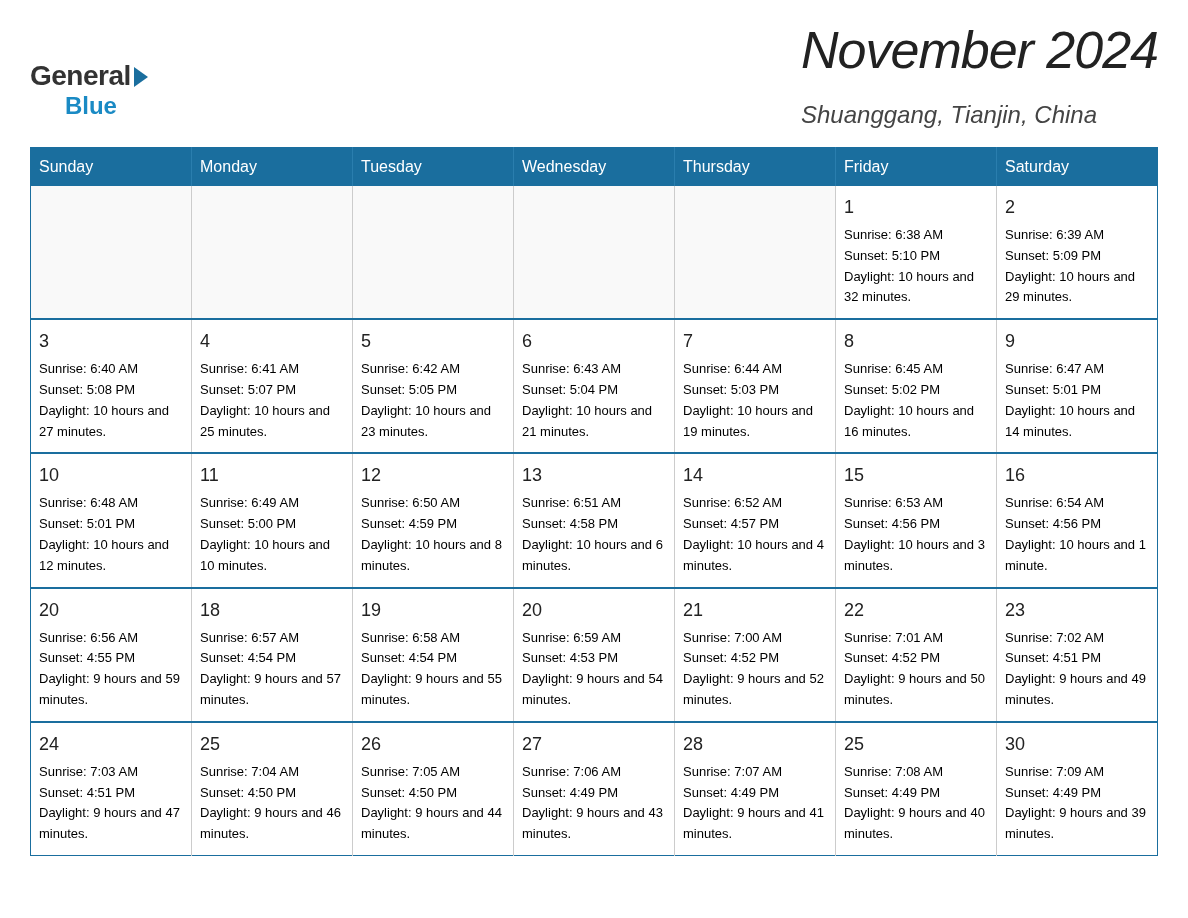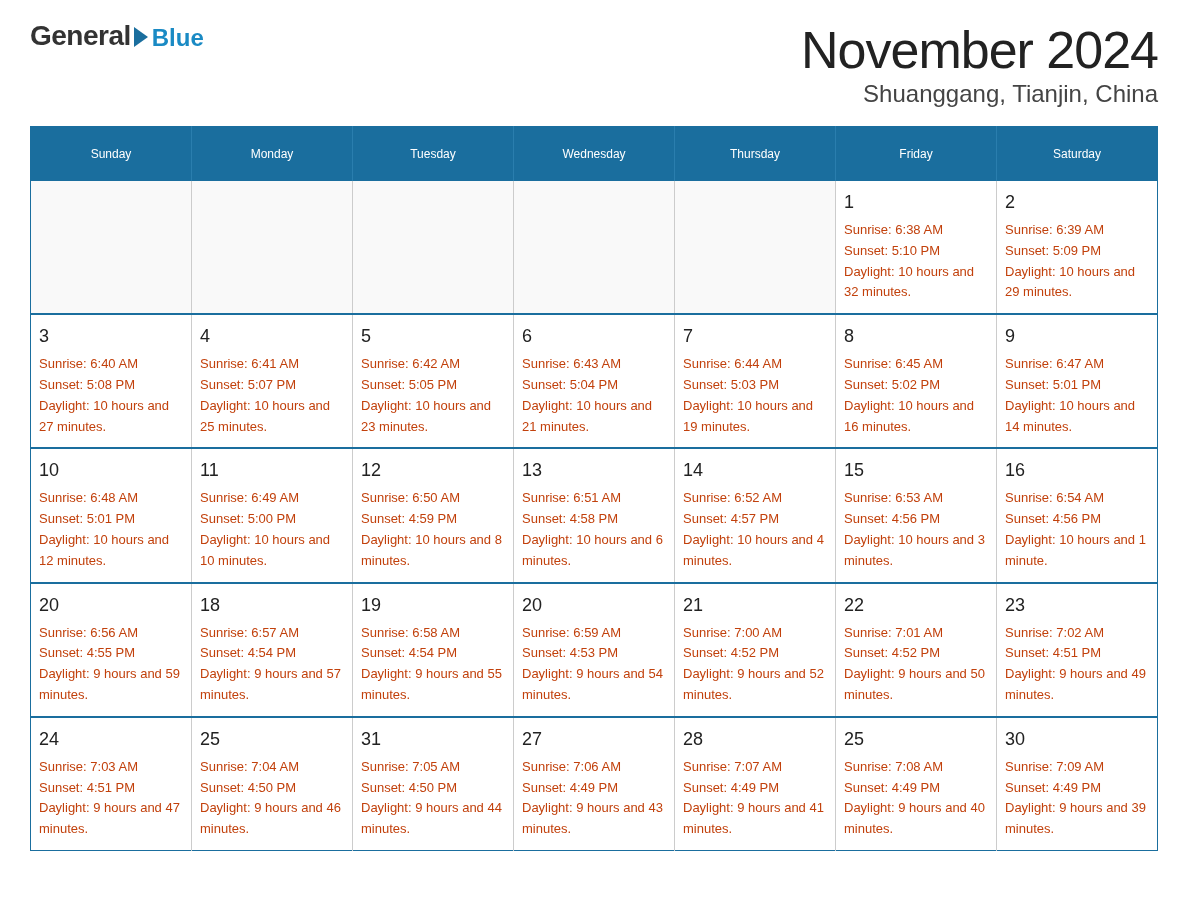--- a/index.html
+++ b/index.html
@@ -11,21 +11,23 @@
       padding: 20px 30px;
     }
     .header {
       display: flex;
       justify-content: space-between;
       align-items: flex-start;
       margin-bottom: 18px;
     }
     .logo {
       display: flex;
-      align-items: flex-end;
+      flex-direction: column;
+      align-items: center;
+      margin-top: 40px;
     }
     .logo-top {
       display: flex;
       align-items: center;
     }
     .logo-general {
       font-size: 28px;
       font-weight: bold;
       color: #333;
       letter-spacing: -0.5px;
@@ -39,45 +41,46 @@
       margin-left: 3px;
       margin-top: 2px;
     }
     .logo-blue {
       font-size: 24px;
       font-weight: bold;
       color: #1a8ac4;
       margin-left: 4px;
     }
     .title-section {
-      text-align: right;
+      text-align: left;
+      font-style: italic;
     }
     .month-title {
       font-size: 52px;
       font-weight: normal;
       color: #222;
       letter-spacing: -1px;
     }
     .location {
       font-size: 24px;
       color: #444;
-      margin-top: 0;
+      margin-top: 21px;
     }
     .calendar {
       width: 100%;
       border-collapse: collapse;
       border: 1.5px solid #1a6e9e;
     }
     .calendar thead tr th {
       background: #1a6e9e;
       color: #fff;
-      font-size: 12px;
+      font-size: 16px;
       font-weight: normal;
-      padding: 20px 8px;
-      text-align: center;
+      padding: 10px 8px;
+      text-align: left;
       border-right: 1px solid #2a7eae;
     }
     .calendar thead tr th:last-child {
       border-right: none;
     }
     .calendar tbody tr td {
       vertical-align: top;
       padding: 8px 8px 10px 8px;
       border-right: 1px solid #ccc;
       border-bottom: 2px solid #1a6e9e;
@@ -94,21 +97,21 @@
       margin-top: 28px;
     }
     .day-number {
       font-size: 18px;
       color: #222;
       margin-bottom: 4px;
       display: block;
     }
     .day-info {
       font-size: 13px;
-      color: #c2410c;
+      color: #000000;
       line-height: 1.6;
     }
     .empty-cell {
       background: #f9f9f9;
     }
   </style>
 </head>
 <body>
 
 <div class="header">
@@ -246,21 +249,21 @@
       <tr>
         <td>
           <span class="day-number">24</span>
           <div class="day-info">Sunrise: 7:03 AM<br>Sunset: 4:51 PM<br>Daylight: 9 hours and 47 minutes.</div>
         </td>
         <td>
           <span class="day-number">25</span>
           <div class="day-info">Sunrise: 7:04 AM<br>Sunset: 4:50 PM<br>Daylight: 9 hours and 46 minutes.</div>
         </td>
         <td>
-          <span class="day-number">31</span>
+          <span class="day-number">26</span>
           <div class="day-info">Sunrise: 7:05 AM<br>Sunset: 4:50 PM<br>Daylight: 9 hours and 44 minutes.</div>
         </td>
         <td>
           <span class="day-number">27</span>
           <div class="day-info">Sunrise: 7:06 AM<br>Sunset: 4:49 PM<br>Daylight: 9 hours and 43 minutes.</div>
         </td>
         <td>
           <span class="day-number">28</span>
           <div class="day-info">Sunrise: 7:07 AM<br>Sunset: 4:49 PM<br>Daylight: 9 hours and 41 minutes.</div>
         </td>

